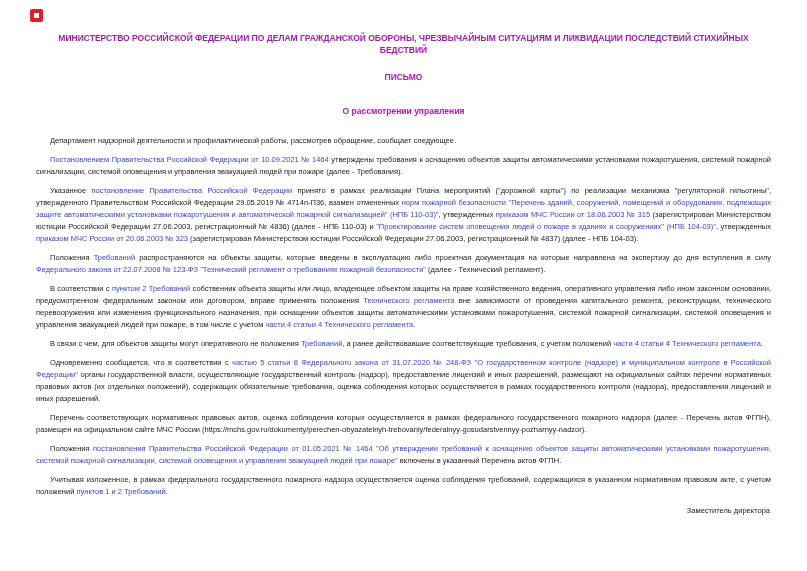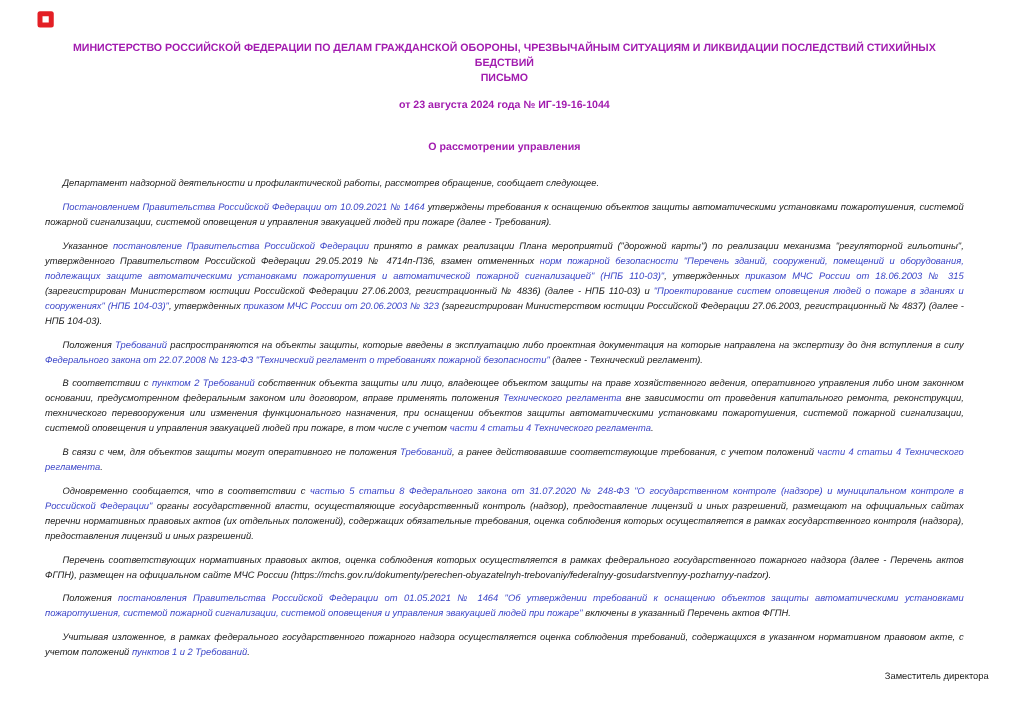--- a/index.html
+++ b/index.html
@@ -15,45 +15,44 @@
     position: absolute; left: 30px; top: 9px;
     width: 13px; height: 13px;
     background: #e31f25; border-radius: 2px;
   }
   .flag::after {
     content: ""; position: absolute; left: 4px; top: 4px;
     width: 5px; height: 5px; background: #ffffff;
   }
   .header { text-align: center; font-weight: bold; color: #a21caf; }
   .title    { margin: 32px 38px 0; font-size: 8.5px; line-height: 12px; }
-  .doc-type { font-size: 8.5px; line-height: 12px; }
+  .doc-type { margin-top: 15px; font-size: 8.5px; line-height: 12px; }
   .doc-date { margin-top: 9px;  font-size: 8.5px; line-height: 12px; }
   .subject  { margin-top: 22px; font-size: 8.5px; line-height: 12px; }
   .content {
     margin: 18px 36px 0;
     font-size: 7.5px; line-height: 12px;
     text-align: justify;
   }
   .para { margin: 0 0 7px; text-indent: 14px; }
-  .para span { text-indent: 0; font-style: italic; }
+  .para span { text-indent: 0; }
   .link { color: #3c46c8; cursor: pointer; }
   .signature {
-    padding: 0 16px;
+    padding: 0 37px;
     text-align: right; font-size: 7.5px; line-height: 12px;
   }
 </style>
 </head>
 <body>
 
 <div class="flag"></div>
 
 <div class="header">
   <div class="title">МИНИСТЕРСТВО РОССИЙСКОЙ ФЕДЕРАЦИИ ПО ДЕЛАМ ГРАЖДАНСКОЙ ОБОРОНЫ, ЧРЕЗВЫЧАЙНЫМ СИТУАЦИЯМ И ЛИКВИДАЦИИ ПОСЛЕДСТВИЙ СТИХИЙНЫХ БЕДСТВИЙ</div>
   <div class="doc-type">ПИСЬМО</div>
-  <div class="doc-date">от 23 августа 2024 года № ИГ-19-16-1044</div>
   <div class="subject">О рассмотрении управления</div>
 </div>
 
 <div class="content">
     <p class="para"><span>Департамент надзорной деятельности и профилактической работы, рассмотрев обращение, сообщает следующее.</span></p>
     <p class="para"><span class="link">Постановлением Правительства Российской Федерации от 10.09.2021 № 1464</span><span> утверждены требования к оснащению объектов защиты автоматическими установками пожаротушения, системой пожарной сигнализации, системой оповещения и управления эвакуацией людей при пожаре (далее - Требования).</span></p>
     <p class="para"><span>Указанное </span><span class="link">постановление Правительства Российской Федерации</span><span> принято в рамках реализации Плана мероприятий ("дорожной карты") по реализации механизма "регуляторной гильотины", утвержденного Правительством Российской Федерации 29.05.2019 № 4714п-П36, взамен отмененных </span><span class="link">норм пожарной безопасности "Перечень зданий, сооружений, помещений и оборудования, подлежащих защите автоматическими установками пожаротушения и автоматической пожарной сигнализацией" (НПБ 110-03)"</span><span>, утвержденных </span><span class="link">приказом МЧС России от 18.06.2003 № 315</span><span> (зарегистрирован Министерством юстиции Российской Федерации 27.06.2003, регистрационный № 4836) (далее - НПБ 110-03) и </span><span class="link">"Проектирование систем оповещения людей о пожаре в зданиях и сооружениях" (НПБ 104-03)"</span><span>, утвержденных </span><span class="link">приказом МЧС России от 20.06.2003 № 323</span><span> (зарегистрирован Министерством юстиции Российской Федерации 27.06.2003, регистрационный № 4837) (далее - НПБ 104-03).</span></p>
     <p class="para"><span>Положения </span><span class="link">Требований</span><span> распространяются на объекты защиты, которые введены в эксплуатацию либо проектная документация на которые направлена на экспертизу до дня вступления в силу </span><span class="link">Федерального закона от 22.07.2008 № 123-ФЗ "Технический регламент о требованиях пожарной безопасности"</span><span> (далее - Технический регламент).</span></p>
     <p class="para"><span>В соответствии с </span><span class="link">пунктом 2 Требований</span><span> собственник объекта защиты или лицо, владеющее объектом защиты на праве хозяйственного ведения, оперативного управления либо ином законном основании, предусмотренном федеральным законом или договором, вправе применять положения </span><span class="link">Технического регламента</span><span> вне зависимости от проведения капитального ремонта, реконструкции, технического перевооружения или изменения функционального назначения, при оснащении объектов защиты автоматическими установками пожаротушения, системой пожарной сигнализации, системой оповещения и управления эвакуацией людей при пожаре, в том числе с учетом </span><span class="link">части 4 статьи 4 Технического регламента</span><span>.</span></p>
     <p class="para"><span>В связи с чем, для объектов защиты могут оперативного не положения </span><span class="link">Требований</span><span>, а ранее действовавшие соответствующие требования, с учетом положений </span><span class="link">части 4 статьи 4 Технического регламента</span><span>.</span></p>

